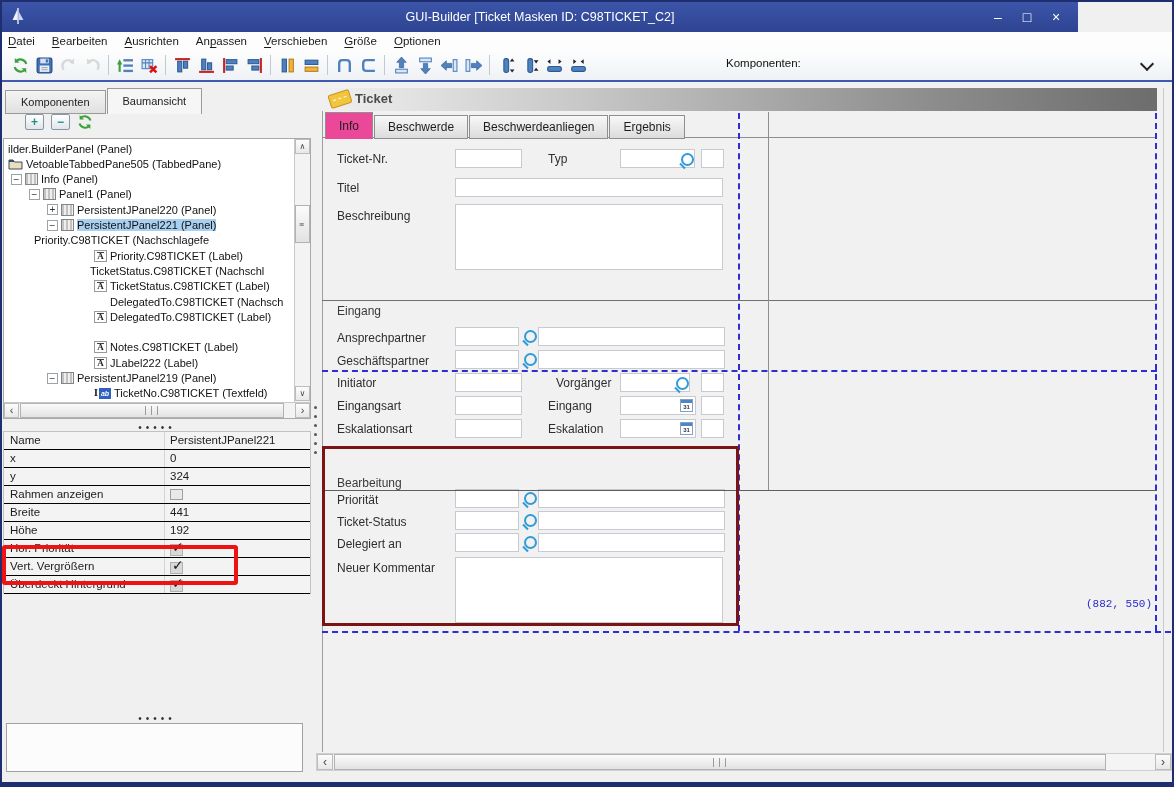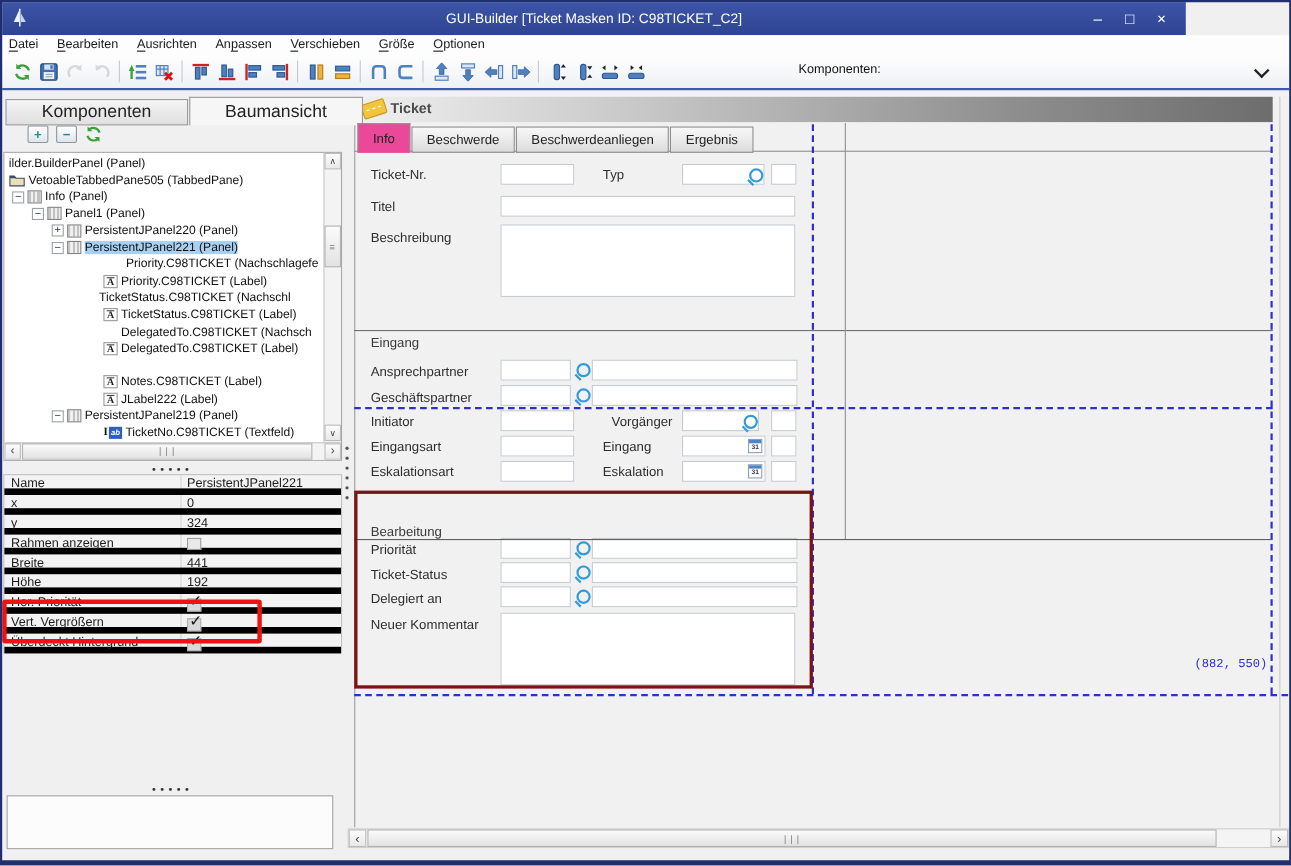--- a/index.html
+++ b/index.html
@@ -20,21 +20,21 @@
   .tbicon{width:24px;height:24px;display:flex;align-items:center;justify-content:center;flex:none;}
   .tbicon svg{width:17px;height:17px;}
   .tbicon.disabled{opacity:.5;}
   .tbsep{width:1px;height:20px;background:#c3c9d2;margin:0 4px;flex:none;}
   .tblabel{position:absolute;left:726px;top:57px;font-size:11.5px;color:#111;z-index:11;}
   .tbcombo{position:absolute;left:806px;top:53px;width:356px;height:25px;z-index:11;}
   .chev{position:absolute;right:10px;top:6px;width:8px;height:8px;border-right:2px solid #222;border-bottom:2px solid #222;transform:rotate(45deg);}
   
   .leftbg{position:absolute;left:2px;top:82px;width:320px;height:703px;background:#f0f0f0;}
   .ltabs{position:absolute;left:5px;top:87px;height:26px;z-index:5;}
-  .ltab{display:inline-block;padding:0 32px;font-size:16px;height:22px;line-height:22px;border:1px solid #9a9a9a;background:linear-gradient(#f4f4f4,#e0e0e0);vertical-align:bottom;margin-top:3px;margin-right:1px;color:#222;}
+  .ltab{display:inline-block;padding:0 15px;font-size:11px;height:22px;line-height:22px;border:1px solid #9a9a9a;background:linear-gradient(#f4f4f4,#e0e0e0);vertical-align:bottom;margin-top:3px;margin-right:1px;color:#222;}
   .ltab.active{background:#f6f6f6;height:25px;line-height:25px;margin-top:0;border-bottom:none;}
   .treebar{position:absolute;left:25px;top:114px;display:flex;gap:7px;align-items:center;z-index:5;}
   .tbtn{width:19px;height:16px;border:1px solid #8796a5;background:linear-gradient(#ffffff,#dfe5ea);border-radius:2px;font:bold 12px/14px "Liberation Sans",sans-serif;color:#2a8a8a;text-align:center;box-sizing:border-box;}
   .tree{position:absolute;left:3px;top:138px;width:308px;height:281px;background:#fff;border:1px solid #a9a9a9;box-sizing:border-box;overflow:hidden;z-index:4;}
   .trowhost{position:absolute;left:0;top:0;right:16px;bottom:16px;overflow:hidden;}
   .trow{position:absolute;left:0;width:100%;height:15px;display:flex;align-items:center;gap:3px;font-size:11px;color:#111;white-space:nowrap;box-sizing:border-box;}
   .toggle{width:11px;height:11px;border:1px solid #9aa3aa;background:#fff;font:10px/9px "Liberation Sans",sans-serif;text-align:center;color:#333;flex:none;box-sizing:border-box;}
   .slot{width:11px;flex:none;}
   .islot{width:13px;flex:none;}
   .ticon{flex:none;box-sizing:border-box;}
@@ -46,21 +46,21 @@
   .textfieldic .tfb{background:#2f5fc0;color:#fff;font:italic bold 7px/11px "Liberation Sans",sans-serif;padding:0 2px;margin-left:1px;}
   .folderic{width:15px;height:12px;}
   .tsel{background:var(--selection);}
   .tvscroll{position:absolute;right:0;top:0;width:16px;bottom:16px;background:#f3f3f3;border-left:1px solid #c8c8c8;box-sizing:border-box;}
   .thscroll{position:absolute;left:0;bottom:0;height:16px;right:0;background:#f3f3f3;border-top:1px solid #c8c8c8;box-sizing:border-box;}
   .sbtn{position:absolute;background:linear-gradient(#fcfcfc,#e8e8e8);border:1px solid #bcbcbc;box-sizing:border-box;text-align:center;color:#444;}
   .sthumb{position:absolute;background:linear-gradient(#fbfbfb,#e2e2e2);border:1px solid #b2b2b2;box-sizing:border-box;display:flex;align-items:center;justify-content:center;}
   .grip{font:8px "DejaVu Sans Mono",monospace;letter-spacing:1px;color:#777;}
   .dots{position:absolute;left:3px;width:308px;text-align:center;font-size:10px;letter-spacing:4px;color:#333;z-index:5;}
   .props{position:absolute;left:3px;top:431px;width:308px;height:163px;background:#f3f3f3;border:1px solid #c2c2c2;box-sizing:border-box;z-index:4;}
-  .prow{position:absolute;left:0;width:100%;height:18px;border-bottom:6px solid #000000;box-sizing:border-box;}
+  .prow{position:absolute;left:0;width:100%;height:18px;border-bottom:1px solid #000000;box-sizing:border-box;}
   .plabel{position:absolute;left:6px;top:2px;font-size:11.5px;color:#1c1c1c;white-space:nowrap;}
   .pval{position:absolute;left:166px;top:2px;font-size:11.5px;color:#1c1c1c;}
   .pcol{position:absolute;left:160px;top:0;bottom:0;width:1px;background:#d4d4d4;}
   .cbox{position:absolute;left:166px;top:3px;width:13px;height:11px;background:#e9e9e9;border:1px solid #9e9e9e;box-sizing:border-box;}
   .ckbg{position:absolute;left:166px;top:4px;width:11px;height:10px;background:#d9d9d9;border:1px solid #b0b0b0;}
   .ck{position:absolute;left:168px;top:-1px;font:bold 14px "DejaVu Sans",sans-serif;color:#151515;}
   .annotation{position:absolute;left:2px;top:545px;width:228px;height:32px;border:4px solid var(--annotation-red);border-radius:3px;z-index:30;}
   .bottombox{position:absolute;left:6px;top:723px;width:297px;height:49px;background:#fcfcfc;border:1px solid #a2a2a2;box-sizing:border-box;z-index:4;}
   .vsplit{position:absolute;left:314px;top:406px;display:flex;flex-direction:column;gap:6px;z-index:6;}
   .vsplit i{width:3px;height:3px;border-radius:50%;background:#555;}
@@ -326,21 +326,21 @@
           <div class="trow" style="top: 63.2px; padding-left: 43px;">
             <span class="toggle">+</span>
             <span class="ticon panelic"></span>
             <span>PersistentJPanel220 (Panel)</span>
           </div>
           <div class="trow" style="top: 78.5px; padding-left: 43px;">
             <span class="toggle">−</span>
             <span class="ticon panelic"></span>
             <span class="tsel">PersistentJPanel221 (Panel)</span>
           </div>
-          <div class="trow" style="top: 93.8px; padding-left: 76px; justify-content: center;">
+          <div class="trow" style="top: 93.8px; ">
             <span class="slot"></span>
             <span class="islot"></span>
             <span>Priority.C98TICKET (Nachschlagefe</span>
           </div>
           <div class="trow" style="top: 109.1px; padding-left: 76px;">
             <span class="slot"></span>
             <span class="ticon labelic">A</span>
             <span>Priority.C98TICKET (Label)</span>
           </div>
           <div class="trow" style="top: 124.4px; padding-left: 56px;">

